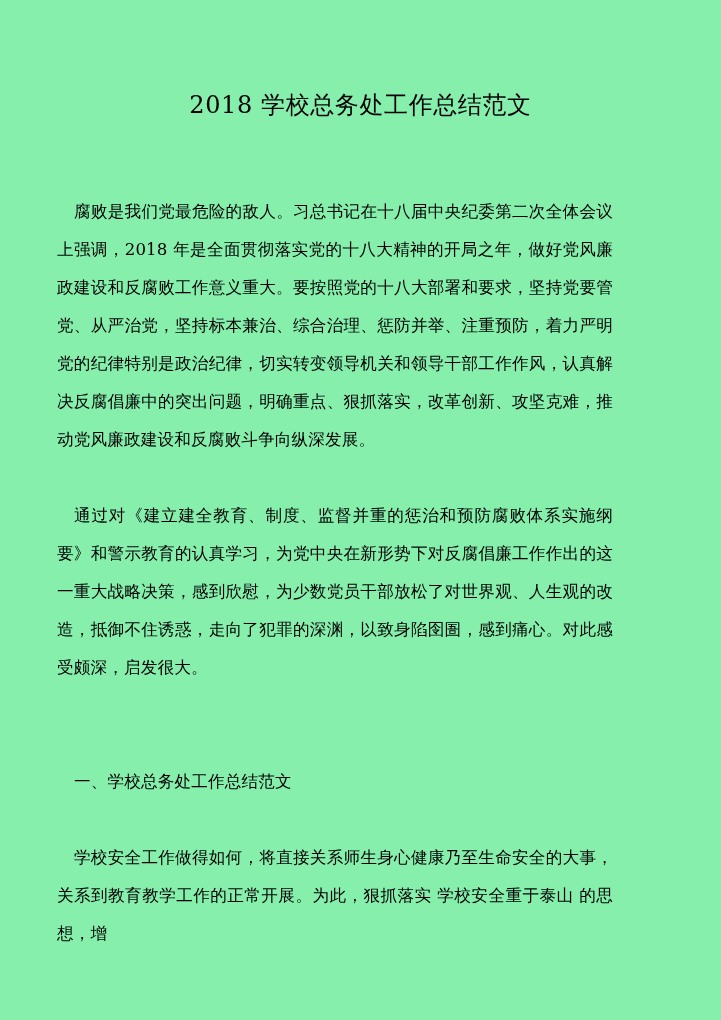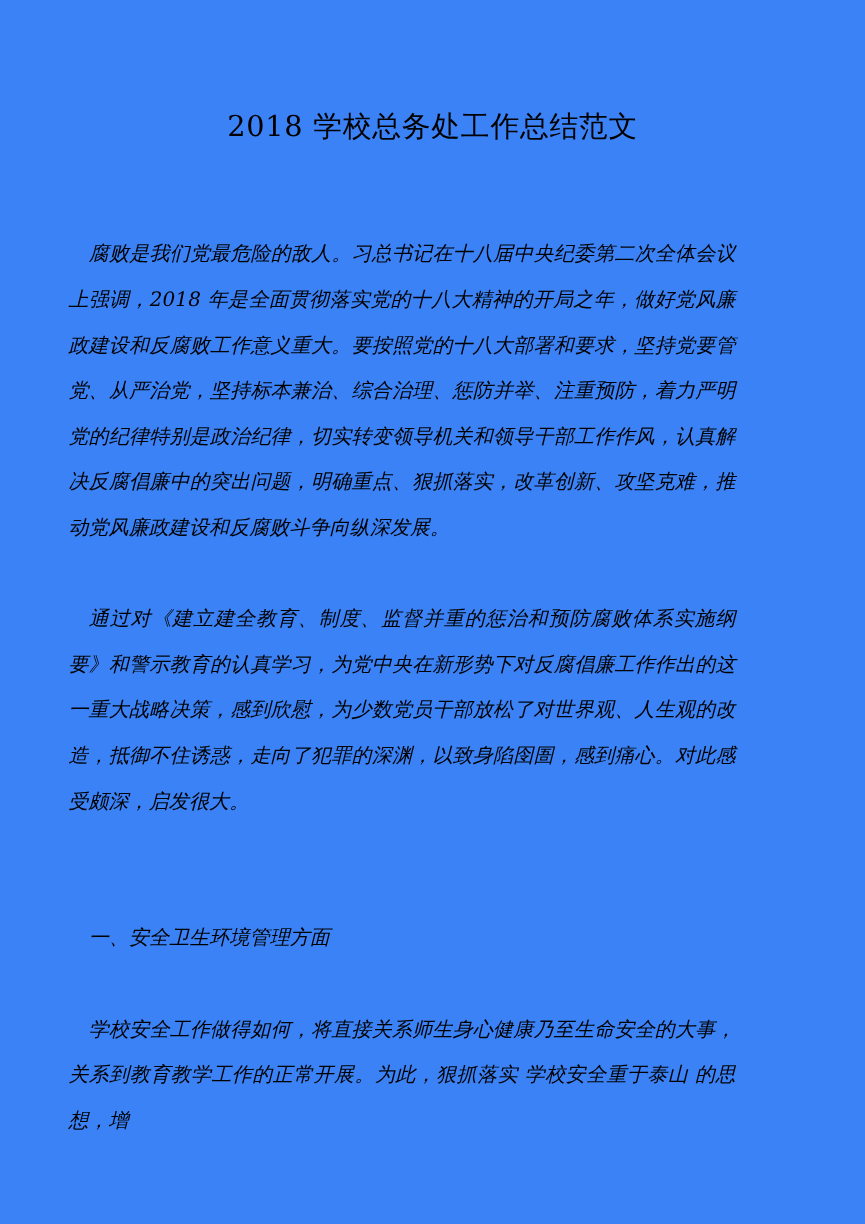--- a/index.html
+++ b/index.html
@@ -11,21 +11,21 @@
     width: 721px;
     height: 1020px;
     overflow: hidden;
     font-family: "DejaVu Serif", "Liberation Serif", serif;
     color: #000000;
   }
   #page {
     position: relative;
     width: 721px;
     height: 1020px;
-    background: #3b82f6;
+    background: #86efac;
     box-sizing: border-box;
   }
   #doc-title {
     position: absolute;
     left: 0;
     right: 0;
     top: 88px;
     text-align: center;
     font-size: 24px;
     line-height: 34px;
@@ -42,21 +42,20 @@
   }
   .para {
     margin: 0;
     font-size: 16.6px;
     line-height: 38px;
     text-align: justify;
     text-justify: inter-ideograph;
     text-indent: 17px;
     letter-spacing: 0.15px;
     word-break: break-all;
-    font-style: italic;
   }
   .spacer {
     height: 38px;
   }
 </style>
 </head>
 <body>
 
 <div id="page">
 
@@ -68,21 +67,21 @@
 
     <div class="spacer"></div>
 
     <p class="para">通过对《建立建全教育、制度、监督并重的惩治和预防腐败体系实施纲要》和警示教育的认真学习，为党中央在新形势下对反腐倡廉工作作出的这一重大战略决策，感到欣慰，为少数党员干部放松了对世界观、人生观的改造，抵御不住诱惑，走向了犯罪的深渊，以致身陷囹圄，感到痛心。对此感受颇深，启发很大。</p>
 
     <div class="spacer"></div>
 
 
     <div class="spacer"></div>
 
-    <p class="para">一、安全卫生环境管理方面</p>
+    <p class="para">一、学校总务处工作总结范文</p>
 
     <div class="spacer"></div>
 
     <p class="para">学校安全工作做得如何，将直接关系师生身心健康乃至生命安全的大事，关系到教育教学工作的正常开展。为此，狠抓落实 学校安全重于泰山 的思想，增</p>
 
   </div>
 
 </div>
 
 </body></html>

